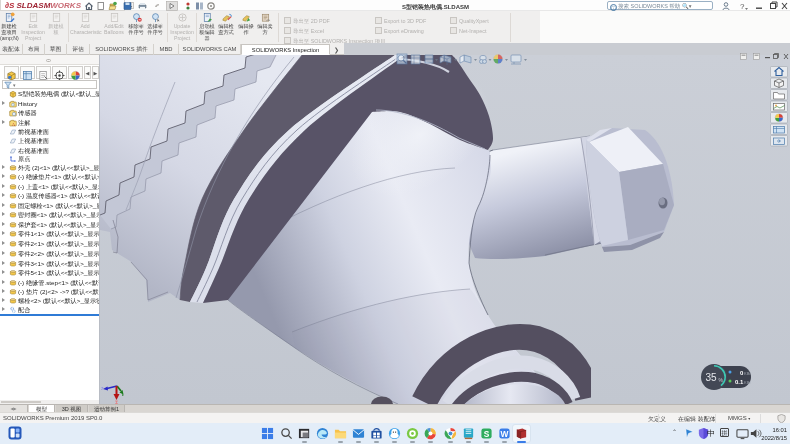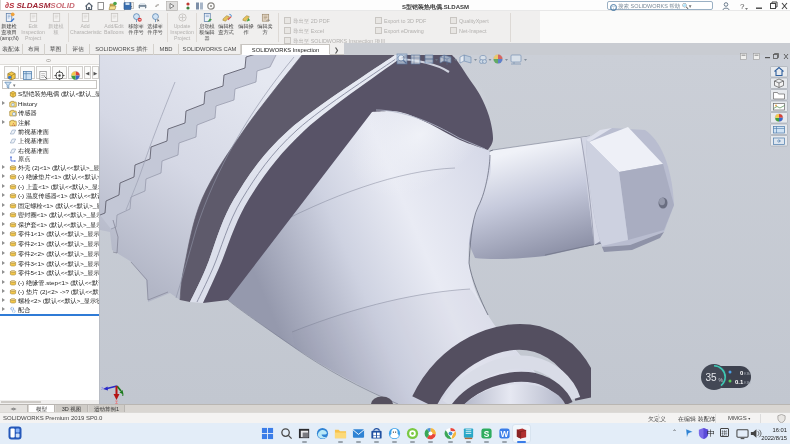--- a/index.html
+++ b/index.html
@@ -38,21 +38,21 @@
 #btabs{left:0;top:404px;width:790px;height:8px;background:#d9d6d2;border-top:1px solid #b9b6b2}
 .btab{position:absolute;top:0;height:8px;font-size:5.5px;line-height:8px;text-align:center;color:#333;border-right:1px solid #b9b6b2;background:#cfccc7}
 .btab.on{background:#fff}
 #statusbar{left:0;top:412px;width:790px;height:11px;background:#f4f3f2;border-top:1px solid #dcdad7;font-size:6px;color:#444}
 #taskbar{left:0;top:423px;width:790px;height:21px;background:#e3edf8}
 </style></head>
 <body>
 <div id="app">
   <div id="titlebar" class="abs"></div>
   <div id="logobox" class="abs"></div>
-    <div id="logo" class="abs">∂S <span style="color:#9e2333">SLDASM</span><span style="color:#c96b75">SOLID</span></div>
+    <div id="logo" class="abs">∂S <span style="color:#9e2333">SLDASM</span><span style="color:#c96b75">WORKS</span></div>
   <div class="abs" style="left:127px;top:2px;width:7px;height:7px;border:1px solid #c9c6c2;background:#f5f4f2;font-size:5px;color:#555;text-align:center;line-height:7px">▶</div>
   <svg class="abs" style="left:84px;top:1px" width="200" height="10" viewBox="0 0 200 10">
     <path d="M1.5,5.5 L5,2 8.5,5.5 M2.5,5 V8.5 H7.5 V5" stroke="#55606e" stroke-width="1.2" fill="none"></path>
       <rect x="4.2" y="6" width="1.6" height="2.5" fill="#55606e"></rect>
     <rect x="14" y="1.5" width="5.5" height="7" fill="#fff" stroke="#777" stroke-width="0.8"></rect>
     <path d="M26,3 L30,3 31,5 26,5 Z" fill="#e8c25a" stroke="#96803c" stroke-width="0.6"></path>
       <path d="M26,5 L32,5 31,8.5 25,8.5 Z" fill="#f6de8d" stroke="#96803c" stroke-width="0.6"></path>
       <circle cx="31" cy="2.5" r="1.8" fill="#4aa34a"></circle>
     <rect x="40" y="1.5" width="7" height="7" rx="0.5" fill="#3a6fb0" stroke="#2c5486" stroke-width="0.6"></rect>
       <rect x="41.5" y="1.5" width="4" height="2.5" fill="#cfe0ef"></rect>

